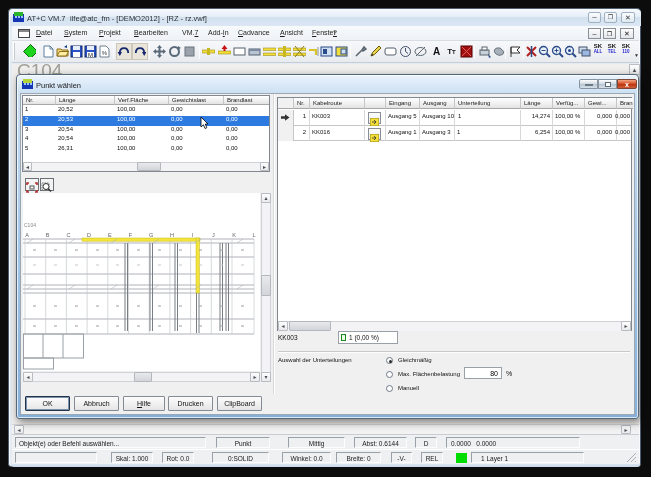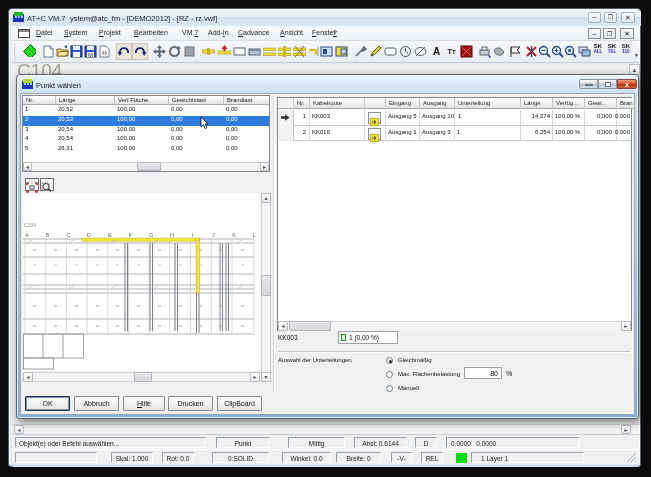--- a/index.html
+++ b/index.html
@@ -44,21 +44,21 @@
 <div id="win">
   <div id="titlebar">
     <svg class="abs" style="left:3px;top:2px" width="12" height="11">
         <rect x="0" y="2" width="11" height="8" fill="#1436b4"></rect>
         <rect x="1" y="0" width="9" height="4" fill="#2bb52b"></rect>
         <rect x="2" y="4" width="2" height="2" fill="#9cc4ff"></rect>
         <rect x="5" y="4" width="2" height="2" fill="#9cc4ff"></rect>
         <rect x="8" y="4" width="2" height="2" fill="#9cc4ff"></rect>
       </svg>
     <div class="ttxt" style="left:17px;">AT+C VM.7</div>
-    <div class="ttxt" style="left:60px;">ystem@atc_fm - [DEMO2012] - [RZ - rz.vwf]</div>
+    <div class="ttxt" style="left:60px;">ilfe@atc_fm - [DEMO2012] - [RZ - rz.vwf]</div>
 
     <div class="abs" style="left:578px;top:2px;width:13px;height:11px;border:1px solid #9fb0c0;border-radius:2px;background:linear-gradient(#fafcfe,#dfe9f2);text-align:center;font-size:8px;line-height:8px;color:#333;">–</div>
     <div class="abs" style="left:594px;top:2px;width:13px;height:11px;border:1px solid #9fb0c0;border-radius:2px;background:linear-gradient(#fafcfe,#dfe9f2);text-align:center;font-size:6px;line-height:9px;color:#333;">❐</div>
     <div class="abs" style="left:611px;top:2px;width:14px;height:11px;border:1px solid #9fb0c0;border-radius:2px;background:linear-gradient(#fafcfe,#dfe9f2);text-align:center;font-size:7px;line-height:10px;color:#333;">✕</div>
   </div>
   <div id="menubar">
     <div class="abs" style="left:6px;top:3px;width:12px;height:9px;border:1px solid #444;background:#fff;">
         <div style="height:2px;background:#888;"></div>
       </div>
     <div class="mi" style="left:24px"><u>D</u>atei</div>

